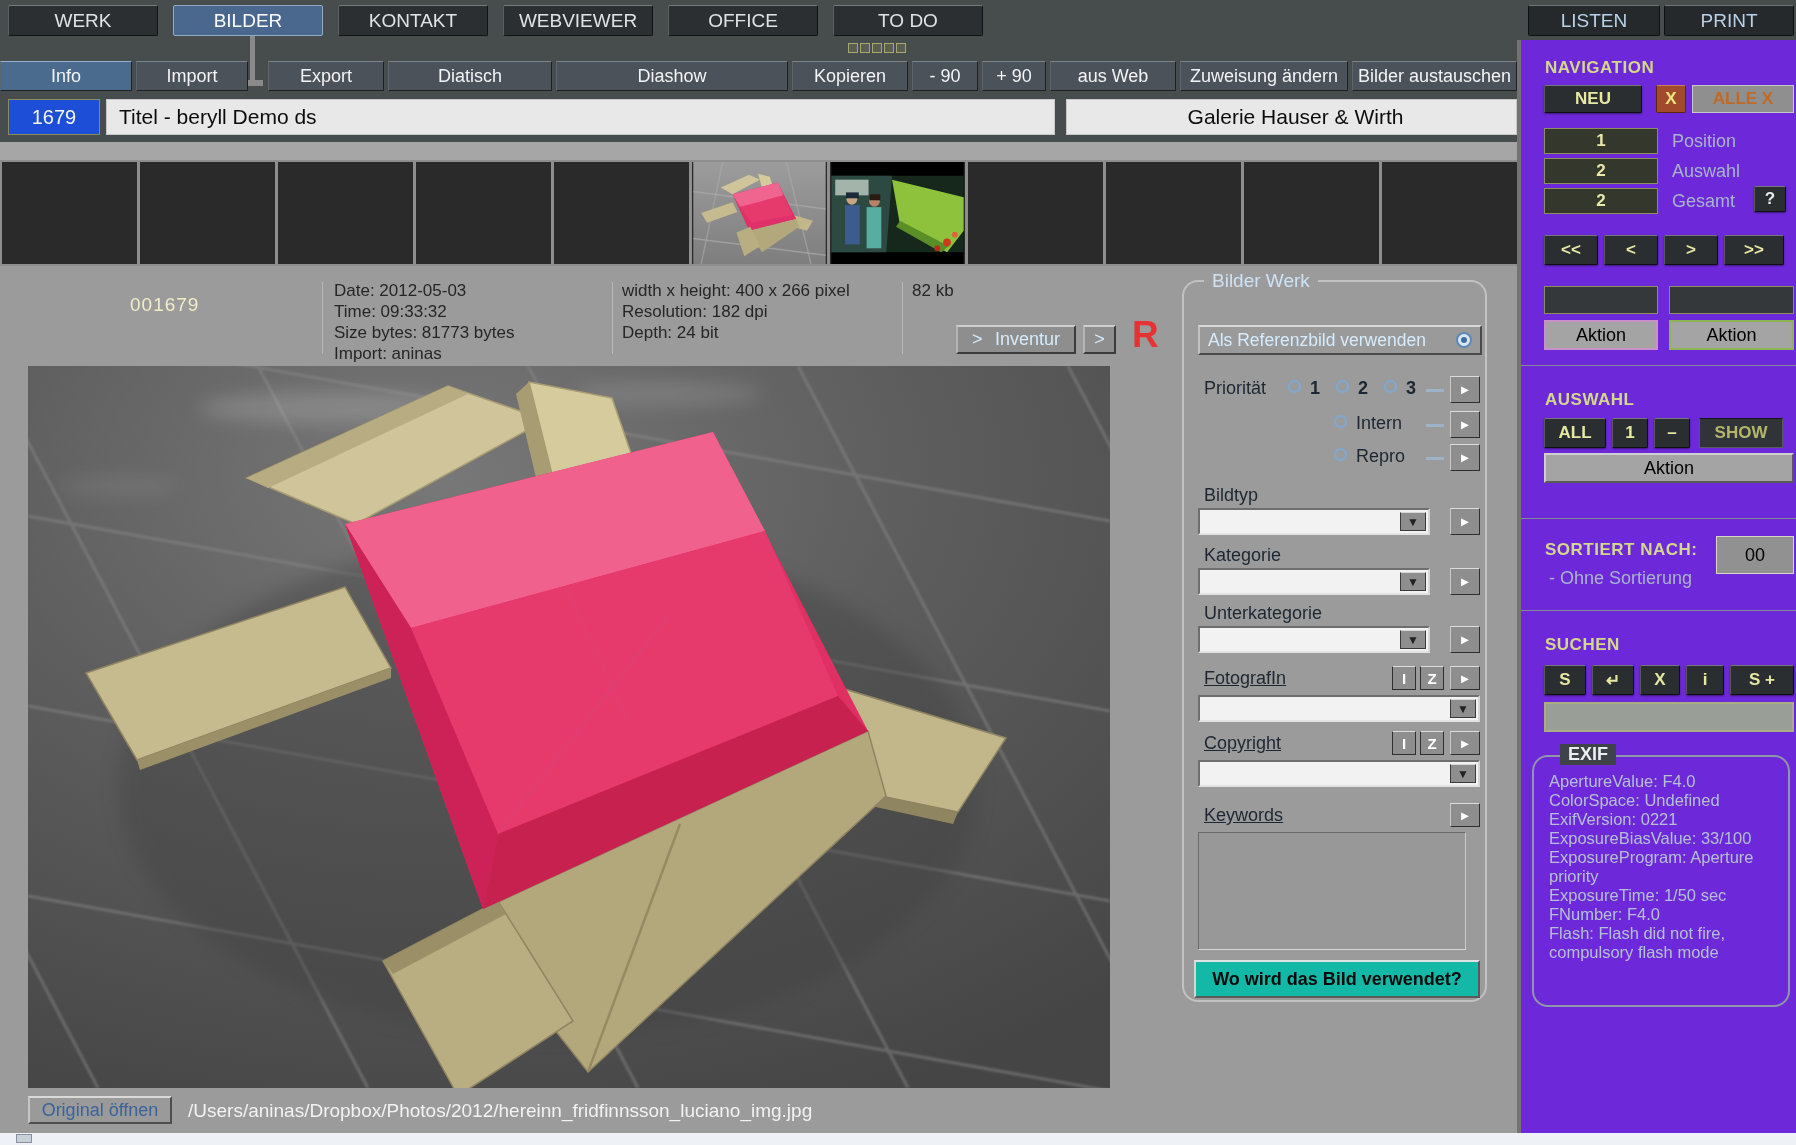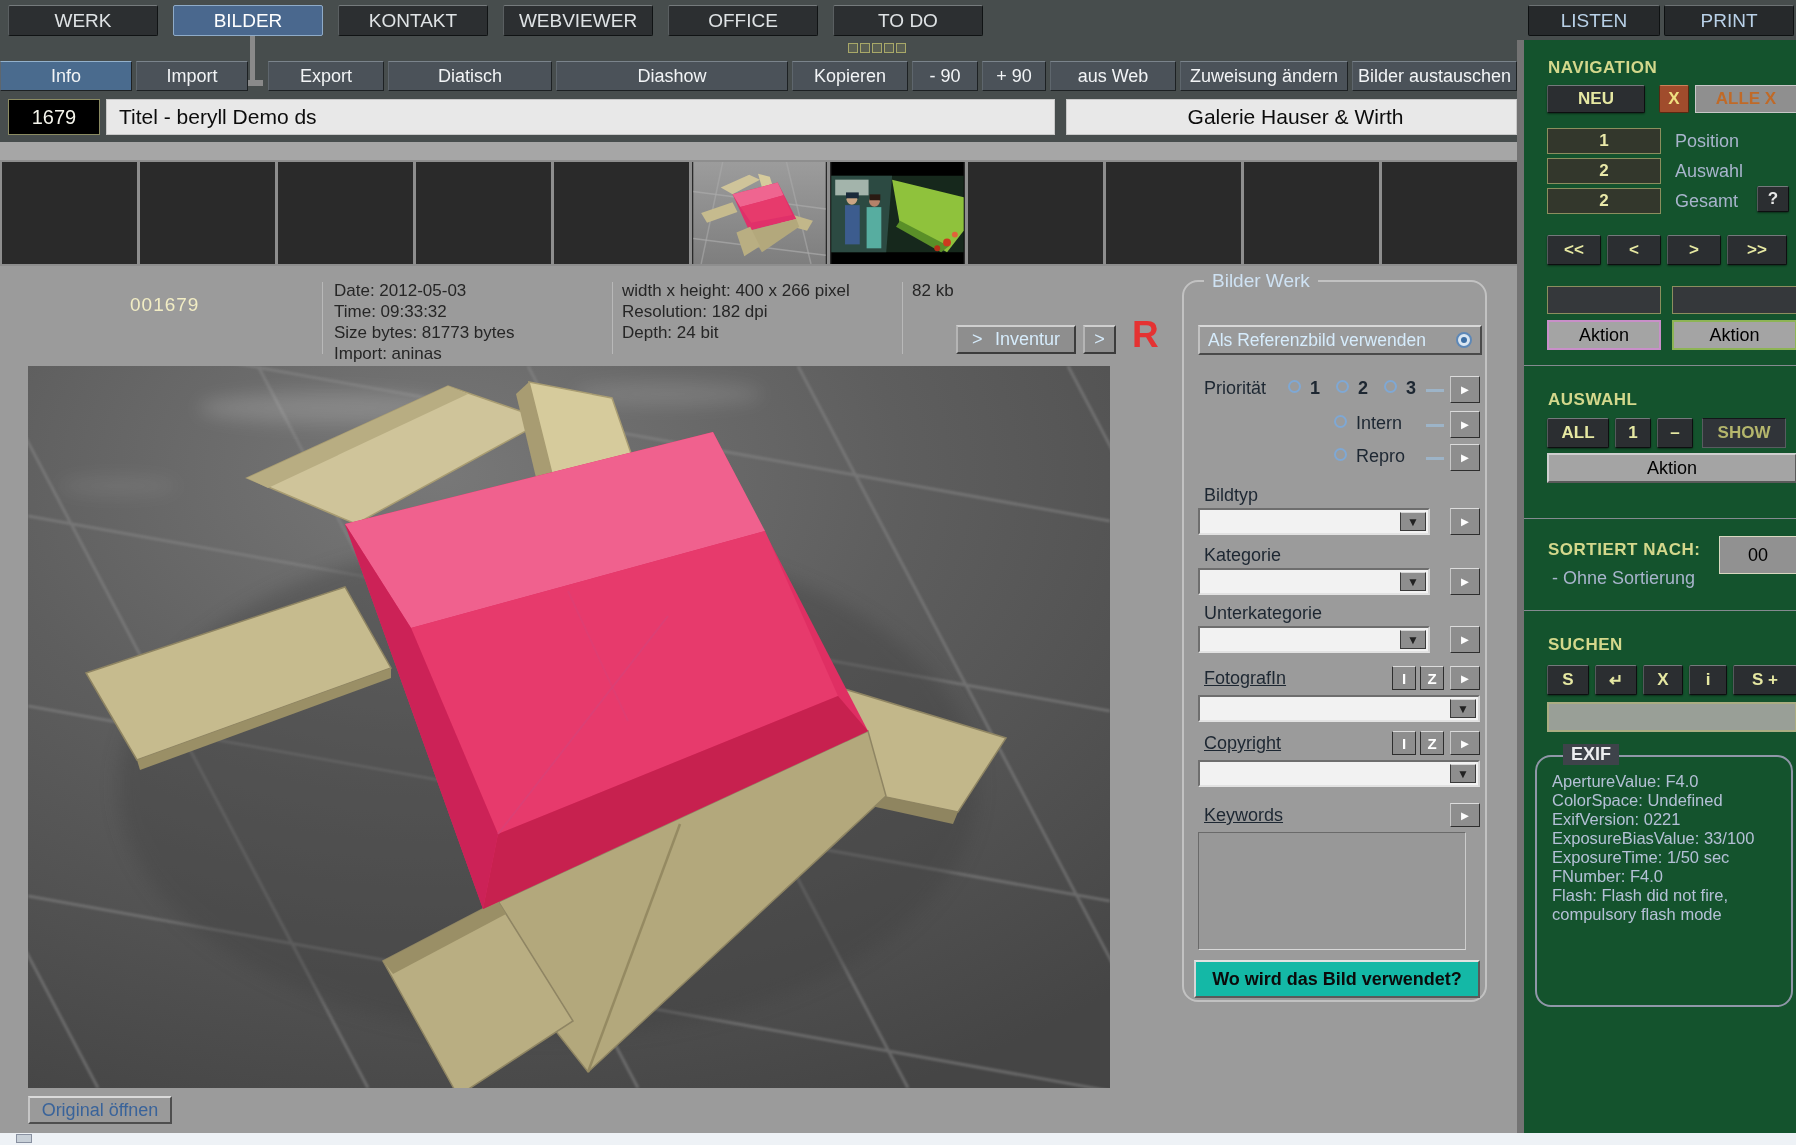--- a/index.html
+++ b/index.html
@@ -10,21 +10,21 @@
     border:1px solid #101314;border-top-color:#767b7d;border-left-color:#5a5f61;border-radius:2px;cursor:pointer;}
   .toptab.active{background:#4a688e;border-color:#8fabc8;color:#fff;}
   .toprightbtn{background:#26292b;color:#b9d1e8;font-size:19px;display:flex;align-items:center;justify-content:center;
     border:1px solid #0e1112;border-top-color:#6d7274;border-radius:2px;cursor:pointer;}
   
   .toolbtn{background:#4b5259;color:#f2f4f6;font-size:18px;display:flex;align-items:center;justify-content:center;
     border:1px solid #1d2123;border-top-color:#7b848c;border-left-color:#5e666d;cursor:pointer;}
   .toolbtn.active{background:#4a6b8e;border-top-color:#93b1cc;text-align:right;}
   .sq{width:8px;height:8px;border:1px solid #a8a868;background:#5a5f53;display:inline-block;margin-right:2px;}
   
-  .recno{background:#000000;color:#f5f5ec;border:1px solid #8b8b62;font-size:20px;display:flex;align-items:center;justify-content:center;}
+  .recno{background:#1d4ed8;color:#f5f5ec;border:1px solid #8b8b62;font-size:20px;display:flex;align-items:center;justify-content:center;}
   .titlefield{background:#e8e8e8;color:#0c0c0c;font-size:21px;display:flex;align-items:center;padding-left:12px;border:1px solid #c8c8c8;}
   .titlefield.center{justify-content:center;padding-left:8px;}
   
   .main{background:#9b9b9b;}
   .meta{color:#262626;font-size:17px;line-height:21px;white-space:nowrap;}
   .vdiv{width:1px;background:#b8b8b8;}
   .invbtn{background:#8e8e8e;color:#d6ecfc;font-size:18px;border:2px solid #3c3c3c;border-top-color:#cfcfcf;border-left-color:#b5b5b5;
     display:flex;align-items:center;cursor:pointer;}
   .rmark{color:#e53232;font-size:37px;font-weight:bold;}
   
@@ -48,21 +48,21 @@
   .kwbox{background:#989898;border:1px solid #6a6a6a;border-bottom-color:#d8d8d8;border-right-color:#cccccc;}
   .verwbtn{background:#14b8a6;border:2px solid #5a5a5a;border-top-color:#e2e2e2;border-left-color:#d6d6d6;color:#0b0b0b;
     font-size:18px;font-weight:bold;display:flex;align-items:center;justify-content:center;cursor:pointer;}
   .origbtn{background:#9a9a9a;border:2px solid #4e4e4e;border-top-color:#dadada;border-left-color:#c6c6c6;color:#39639a;
     font-size:18px;display:flex;align-items:center;justify-content:center;cursor:pointer;}
   .pathtext{color:#f2f2f2;font-size:19px;}
   
   .strip{background:#8e8e8e;}
   .cell{background:#2a2a2a;position:absolute;top:2px;height:102px;width:135px;}
   
-  .sidebar{background:#14532d;border-left:7px solid #737373;}
+  .sidebar{background:#6d28d9;border-left:4px solid #737373;}
   .sb-h{color:#d4d88c;font-size:17px;font-weight:bold;letter-spacing:.5px;}
   .sb-btn{background:#2b2e31;color:#e6e8a2;font-size:17px;font-weight:bold;display:flex;align-items:center;justify-content:center;
     border:1px solid #0d0f10;border-top-color:#75797c;border-left-color:#55595c;border-radius:2px;box-shadow:0 1px 2px rgba(0,0,0,.45);cursor:pointer;}
   .sb-field{background:#33372c;border:1px solid #8c8e5e;color:#eae9a9;font-size:17px;font-weight:bold;display:flex;align-items:center;justify-content:center;}
   .sb-lab{color:#a8b4cc;font-size:18px;}
   .sb-div{height:1px;background:#858a90;}
   .xbtn{background:#a04c2c;border:1px solid #5a2812;border-top-color:#cc8058;color:#f0e080;font-weight:bold;font-size:17px;
     display:flex;align-items:center;justify-content:center;border-radius:2px;cursor:pointer;}
   .allex{background:#8f8f8f;border:1px solid #c8c8c8;color:#c06a28;font-weight:bold;font-size:17px;
     display:flex;align-items:center;justify-content:center;cursor:pointer;}
@@ -339,20 +339,21 @@
       <div class="abs formlabel u" style="left:20px;top:523px;">Keywords</div>
       <div class="abs gobtn" style="left:266px;top:521px;width:30px;height:24px;">
           <span>►</span>
         </div>
       <div class="abs kwbox" style="left:14px;top:550px;width:268px;height:118px;"></div>
 
       <div class="abs verwbtn" style="left:10px;top:678px;width:286px;height:38px;">Wo wird das Bild verwendet?</div>
     </div>
 
     <div class="abs origbtn" style="left:28px;top:954px;width:144px;height:28px;">Original öffnen</div>
+    <div class="abs pathtext" style="left:188px;top:958px;">/Users/aninas/Dropbox/Photos/2012/hereinn_fridfinnsson_luciano_img.jpg</div>
   </div>
 
   <div class="abs sidebar" style="left:1517px;top:40px;width:279px;height:1095px;">
 
     <div class="abs sb-h" style="left:24px;top:18px;">NAVIGATION</div>
     <div class="abs sb-btn" style="left:23px;top:45px;width:98px;height:28px;">NEU</div>
     <div class="abs xbtn" style="left:135px;top:45px;width:30px;height:28px;">X</div>
     <div class="abs allex" style="left:171px;top:45px;width:102px;height:28px;">ALLE X</div>
 
     <div class="abs sb-field" style="left:23px;top:88px;width:114px;height:26px;">1</div>
@@ -400,20 +401,21 @@
     <div class="abs sb-btn" style="left:209px;top:625px;width:64px;height:30px;">S +</div>
     <div class="abs searchinput" style="left:23px;top:662px;width:250px;height:30px;"></div>
 
     <div class="abs exifbox" style="left:11px;top:715px;width:258px;height:252px;">
       <div class="abs exif-legend" style="left:26px;top:-13px;">EXIF</div>
       <div class="abs exiftext" style="left:15px;top:15px;width:228px;">
         <div>ApertureValue: F4.0</div>
         <div>ColorSpace: Undefined</div>
         <div>ExifVersion: 0221</div>
         <div>ExposureBiasValue: 33/100</div>
+        <div>ExposureProgram: Aperture priority</div>
         <div>ExposureTime: 1/50 sec</div>
         <div>FNumber: F4.0</div>
         <div>Flash: Flash did not fire, compulsory flash mode</div>
       </div>
     </div>
   </div>
 
   <div class="abs bottomstrip" style="left:0px;top:1133px;width:1796px;height:12px;">
     <div class="abs" style="left:16px;top:1px;width:16px;height:9px;background:#c8d0d8;border:1px solid #8890a0;"></div>
   </div>

